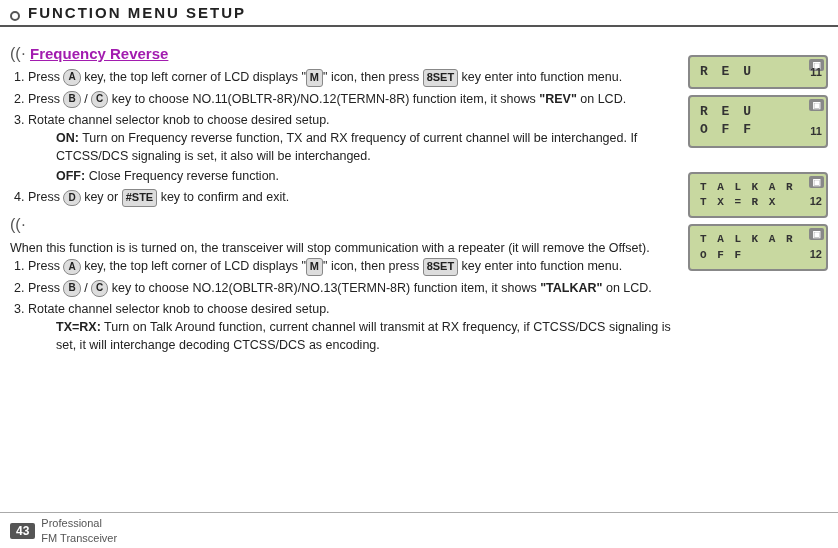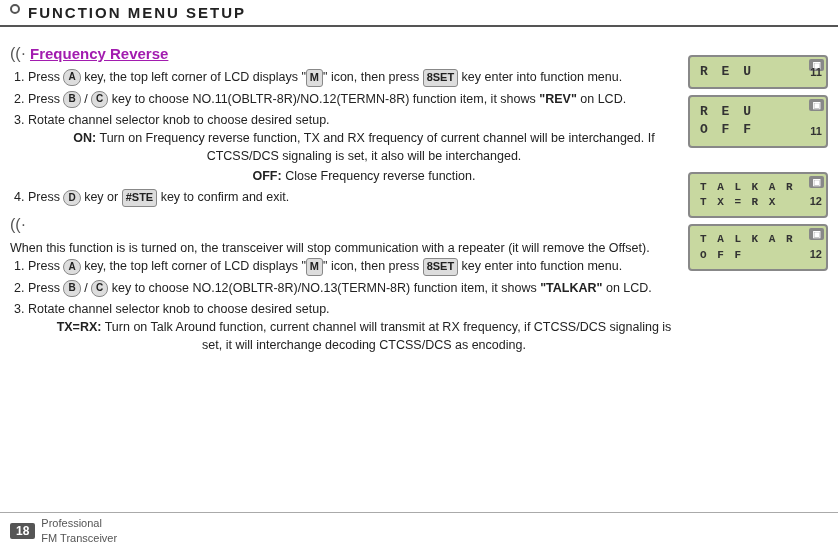--- a/index.html
+++ b/index.html
@@ -13,21 +13,21 @@
       overflow: hidden;
       position: relative;
     }
 
     
     .header {
       background: #fff;
       border-bottom: 2px solid #555;
       padding: 4px 10px 4px 10px;
       display: flex;
-      align-items: flex-start;
+      align-items: flex-end;
       gap: 8px;
     }
     .header-circle {
       width: 10px; height: 10px;
       border-radius: 50%;
       border: 2px solid #555;
       display: inline-block;
     }
     .header-title {
       font-size: 15px;
@@ -98,21 +98,20 @@
       font-size: 10px;
       font-weight: bold;
       vertical-align: middle;
     }
 
     .indented-block {
       margin-left: 28px;
       margin-bottom: 2px;
       font-size: 12.5px;
       line-height: 1.45;
-      text-align: center;
     }
     .indented-block .label {
       font-weight: bold;
     }
 
     
     .panels {
       display: flex;
       flex-direction: column;
       gap: 6px;
@@ -291,18 +290,18 @@
       <span class="lcd-corner-icon">▣</span>
       <span class="lcd-row" style="font-size:11px;letter-spacing:2px;">T A L K A R</span>
       <span class="lcd-row" style="font-size:11px;letter-spacing:2px;">O F F</span>
       <span class="lcd-channel">12</span>
     </div>
 
   </div>
 </div>
 
 <div class="footer">
-  <span class="footer-num">18</span>
+  <span class="footer-num">43</span>
   <div class="footer-text">
     <div>Professional</div>
     <div>FM Transceiver</div>
   </div>
 </div>
 
 </body></html>

